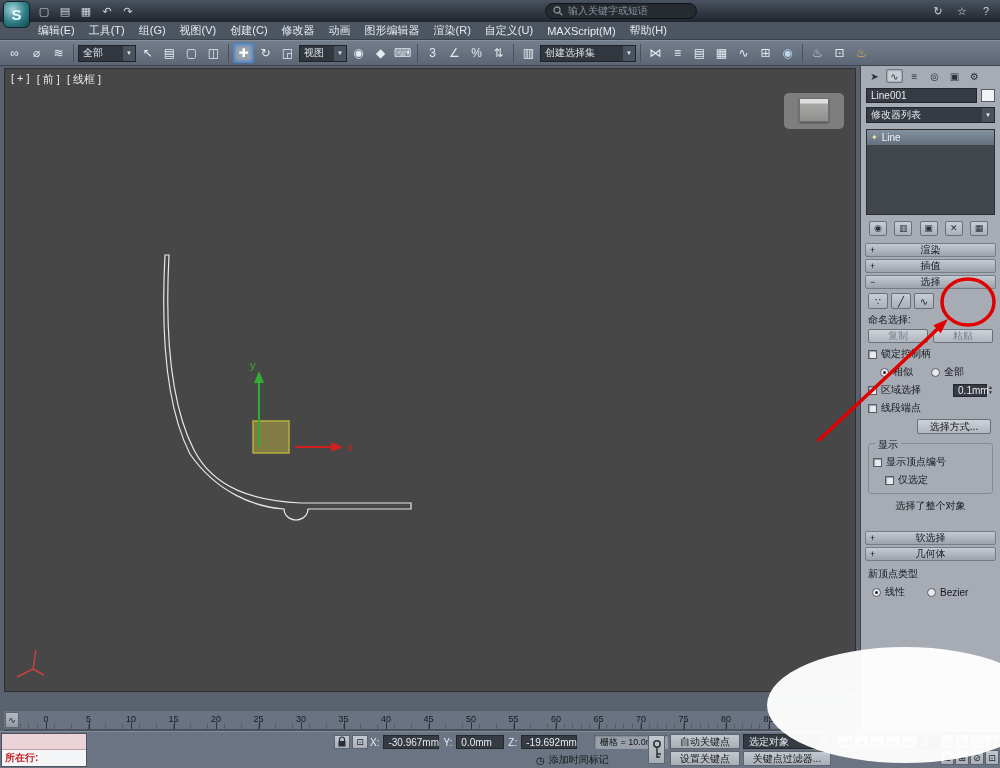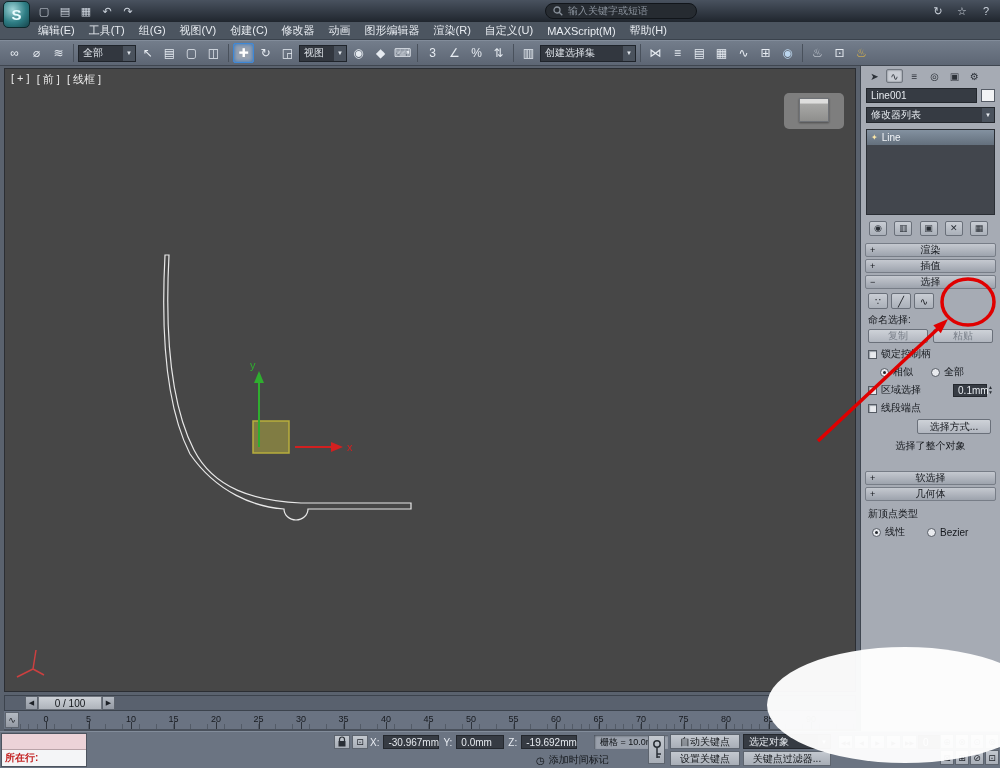--- a/index.html
+++ b/index.html
@@ -357,20 +357,31 @@
               <span>▲</span>
               <span>▼</span>
             </span>
         </span>
       </div>
       <div class="chk">
         <span class="box"></span>
         <span>线段端点</span>
       </div>
       <div class="selectby-btn">选择方式...</div>
+      <div class="groupbox">
+        <span class="legend">显示</span>
+        <div class="chk">
+          <span class="box"></span>
+          <span>显示顶点编号</span>
+        </div>
+        <div class="chk indent">
+          <span class="box"></span>
+          <span>仅选定</span>
+        </div>
+      </div>
       <div class="center-text">选择了整个对象</div>
     </div>
 
     <div class="spacer"></div>
     <div class="rollout">
       <span class="pm">+</span>
       <span>软选择</span>
     </div>
     <div class="rollout">
       <span class="pm">+</span>
@@ -379,26 +390,20 @@
     <div class="nvt-label">新顶点类型</div>
     <div class="nvt-row">
       <span class="radio on"></span>
       <span>线性</span>
       <span class="gap" style="width:14px;"></span>
       <span class="radio"></span>
       <span>Bezier</span>
     </div>
   </div>
 
-  <div class="timeslider">
-    <div style="width:20px;"></div>
-    <div class="ts-arrow">◀</div>
-    <div class="ts-handle">0 / 100</div>
-    <div class="ts-arrow">▶</div>
-  </div>
   <div class="ruler">
     <div class="minor"></div>
     <div class="mini-curve-btn">∿</div>
   <div class="tick-num" style="left: 42px;">0</div>
       <div class="tick-mark" style="left: 42px;"></div>
       <div class="tick-num" style="left: 84.5px;">5</div>
       <div class="tick-mark" style="left: 84.5px;"></div>
       <div class="tick-num" style="left: 127px;">10</div>
       <div class="tick-mark" style="left: 127px;"></div>
       <div class="tick-num" style="left: 169.5px;">15</div>

